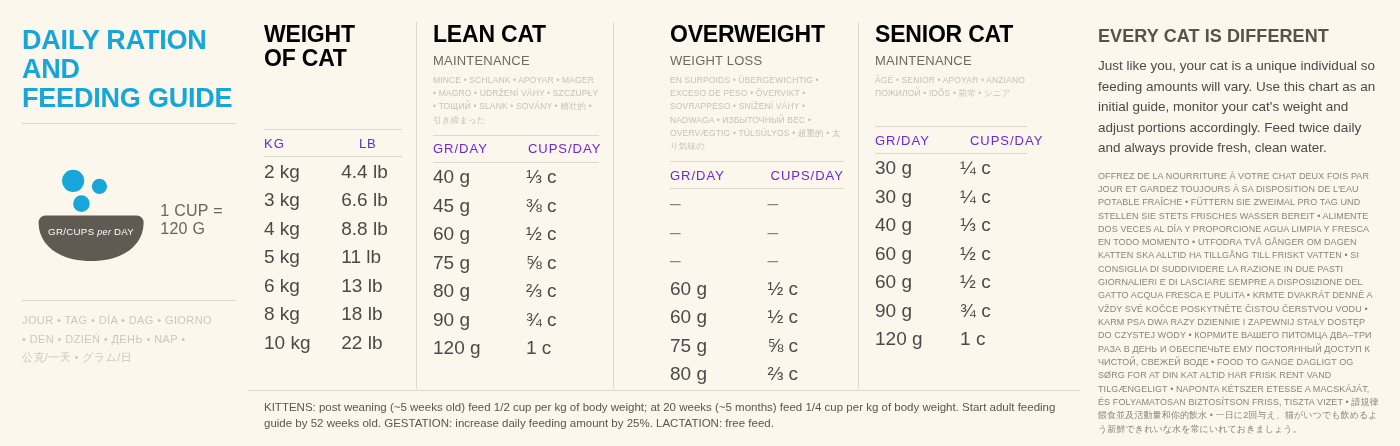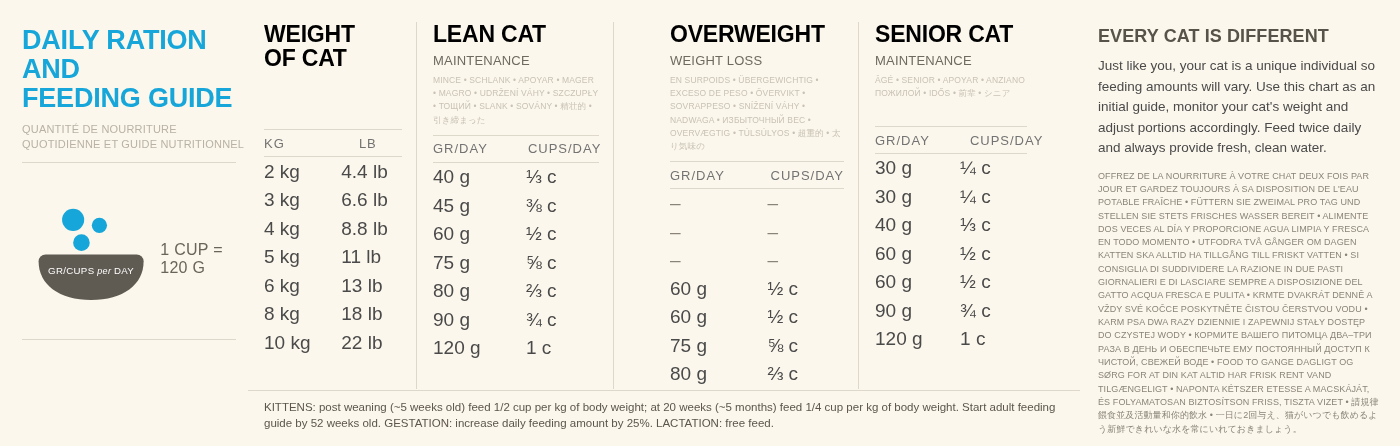--- a/index.html
+++ b/index.html
@@ -46,21 +46,21 @@
     color:#000000;font-size:23px;font-weight:bold;line-height:1.05;
     letter-spacing:-.2px;white-space:pre-line;
   }
   .csub{color:#6f6a60;font-size:13px;margin-top:7px;letter-spacing:.2px;}
   .clangs{color:#c9c2b4;font-size:8.5px;line-height:1.55;margin-top:6px;letter-spacing:.15px;}
 
   .unitrow{
     border-top:1px solid #ded8ca;border-bottom:1px solid #ded8ca;
     margin-top:8px;height:26px;display:flex;align-items:center;
   }
-  .unit{color:#737373;font-size:13px;letter-spacing:1px;}
+  .unit{color:#6d28d9;font-size:13px;letter-spacing:1px;}
   .u1{width:56%;}
   .u2{width:44%;margin-left:40px;}
 
   .datarow{display:flex;align-items:center;height:28.5px;}
   .d1{width:56%;color:#4a4a4a;font-size:19px;}
   .d2{width:44%;color:#4a4a4a;font-size:19px;}
   .dash{color:#8a8378;font-size:19px;}
 
   .footnote{
     position:absolute;left:0;right:0;bottom:14px;
@@ -76,41 +76,42 @@
 </style>
 </head>
 <body>
 
 <div class="page">
 
   <div class="left">
     <div class="title">
       <div>DAILY RATION AND</div>
       <div>FEEDING GUIDE</div>
-    </div>
-    <div class="subtitle">
-      <div>QUANTITÉ DE NOURRITURE</div>
-      <div>QUOTIDIENNE ET GUIDE NUTRITIONNEL</div>
     </div>
     <div class="rule"></div>
 
     <div class="bowl-wrap">
       <svg class="bowl-svg" width="200" height="140" viewBox="0 0 200 140">
         <circle cx="74" cy="22" r="16" fill="#16a6d9"></circle>
         <circle cx="112" cy="30" r="11" fill="#16a6d9"></circle>
         <circle cx="86" cy="55" r="12" fill="#16a6d9"></circle>
         <path d="M34 72 H166 A10 10 0 0 1 176 82 C176 116 146 138 100 138 C54 138 24 116 24 82 A10 10 0 0 1 34 72 Z" fill="#5f5a52"></path>
         <text x="100" y="100" text-anchor="middle" fill="#ffffff" font-family="Liberation Sans, sans-serif" font-size="14" letter-spacing="0.5">
           <tspan>GR/CUPS</tspan><tspan dx="4" font-style="italic" font-size="13">per</tspan><tspan dx="4">DAY</tspan>
         </text>
       </svg>
       <div class="cup-eq">1 CUP = 120 G</div>
     </div>
 
     <div class="rule2"></div>
+    <div class="langs">
+      <div>JOUR • TAG • DÍA • DAG • GIORNO</div>
+      <div>• DEN • DZIEŃ • ДЕНЬ • NAP •</div>
+      <div>公克/一天 • グラム/日</div>
+    </div>
   </div>
 
   <div class="table">
     <div class="cols">
 
       <div class="col col-weight">
         <div class="col-inner">
           <div class="chead">WEIGHT
 OF CAT</div>
           <div class="csub"></div>

